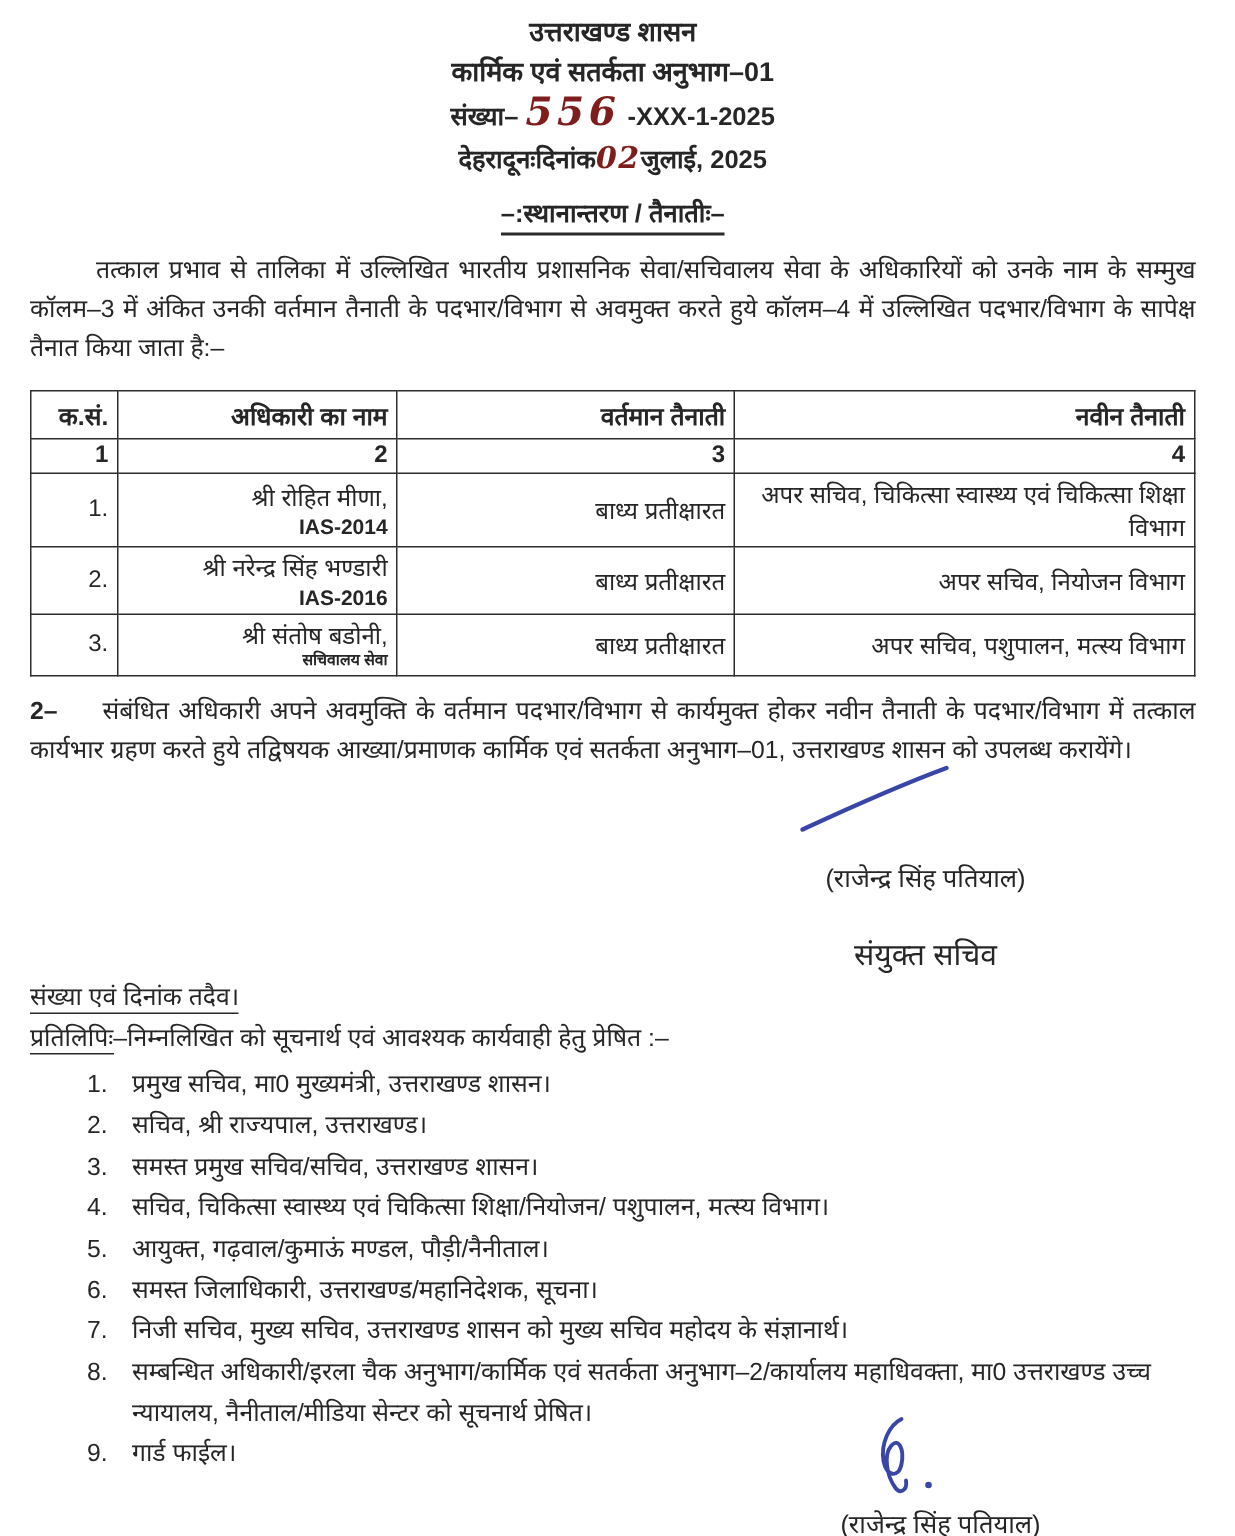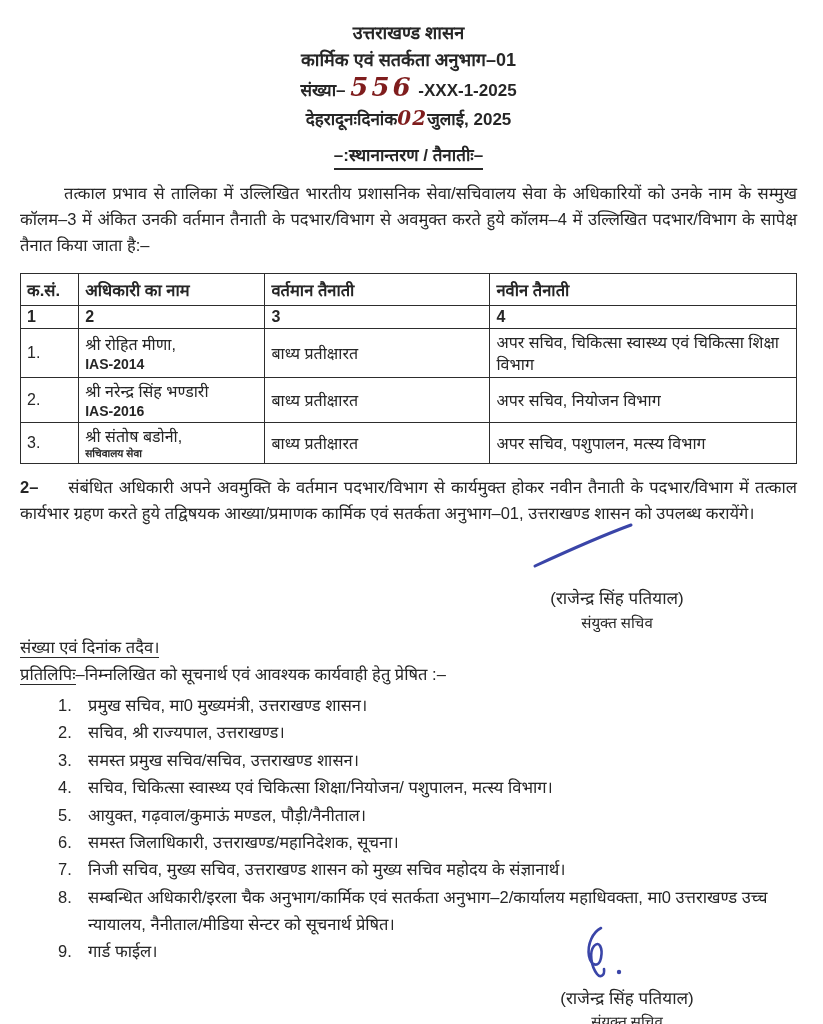--- a/index.html
+++ b/index.html
@@ -1,42 +1,42 @@
 <!DOCTYPE html>
 <html><head>
 <meta charset="utf-8">
 <style>
   html,body{margin:0;padding:0;background:#ffffff;}
   body{
     width:823px;height:1024px;overflow:hidden;
     font-family:"Liberation Sans","DejaVu Sans",sans-serif;
     color:#262626;
   }
-  .page{box-sizing:border-box;width:823px;height:1024px;padding:20px 26px 8px 20px;position:relative;}
+  .page{box-sizing:border-box;width:823px;height:1024px;padding:8px 26px 8px 20px;position:relative;}
   .center{text-align:center;}
   .doc-title{font-weight:bold;font-size:18px;line-height:1.5;}
   .ref-line,.date-line{font-weight:bold;font-size:17px;line-height:1.45;}
   .hand{color:#7f1d1d;font-style:italic;font-weight:bold;font-family:"DejaVu Serif","Liberation Serif",serif;}
   .hand-big{font-size:26px;letter-spacing:3px;line-height:1;}
   .hand-mid{font-size:20px;letter-spacing:1px;}
   .subject-wrap{margin-top:10px;margin-bottom:4px;}
   .subject{display:inline-block;font-weight:bold;font-size:17px;border-bottom:2px solid #2a2a2a;padding-bottom:2px;}
   .para{font-size:16.5px;line-height:1.6;text-align:justify;margin:10px 0 0 0;}
   .para1{text-indent:44px;}
   .p2gap{display:inline-block;width:30px;}
   .p2num{font-weight:bold;}
   table.gov{width:100%;border-collapse:collapse;margin:14px 0 10px 0;}
-  table.gov th,table.gov td{border:1.6px solid #2d2d2d;text-align:left;vertical-align:middle;padding:2px 6px;font-size:16px;}
+  table.gov th,table.gov td{border:1.6px solid #2d2d2d;text-align:right;vertical-align:middle;padding:2px 6px;font-size:16px;}
   table.gov th{font-weight:bold;font-size:16.5px;padding:4px 6px;}
   .colnum{font-weight:bold;}
   .name-sub{display:block;font-size:14px;font-weight:bold;line-height:1.3;}
   .name-sub.dev{font-size:10.5px;}
   .sign-block{width:300px;margin-left:auto;margin-right:30px;text-align:center;}
   .sign-block .sig-name{font-size:17px;line-height:1.5;}
-  .sign-block .sig-desig{font-size:15px;line-height:1.4;}
+  .sign-block .sig-desig{font-size:20px;line-height:1.4;margin-top:24px;}
   .sig-svg{display:block;margin:0 auto;}
   .sign1{margin-top:-6px;}
   .sign1 .sig-svg{margin-bottom:14px;margin-left:60px;}
   .sign2{margin-top:-44px;margin-right:20px;position:relative;}
   .sign2 .sig-svg{margin-bottom:2px;margin-left:90px;}
   .footer-head{font-size:16.5px;line-height:1.55;margin-top:2px;}
   .u{border-bottom:1.6px solid #2a2a2a;padding-bottom:1px;}
   .copy-list{margin:4px 0 0 0;}
   .copy-item{display:flex;align-items:flex-start;font-size:16.5px;line-height:1.66;}
   .copy-item .num{flex:0 0 30px;margin-left:38px;text-align:left;}

